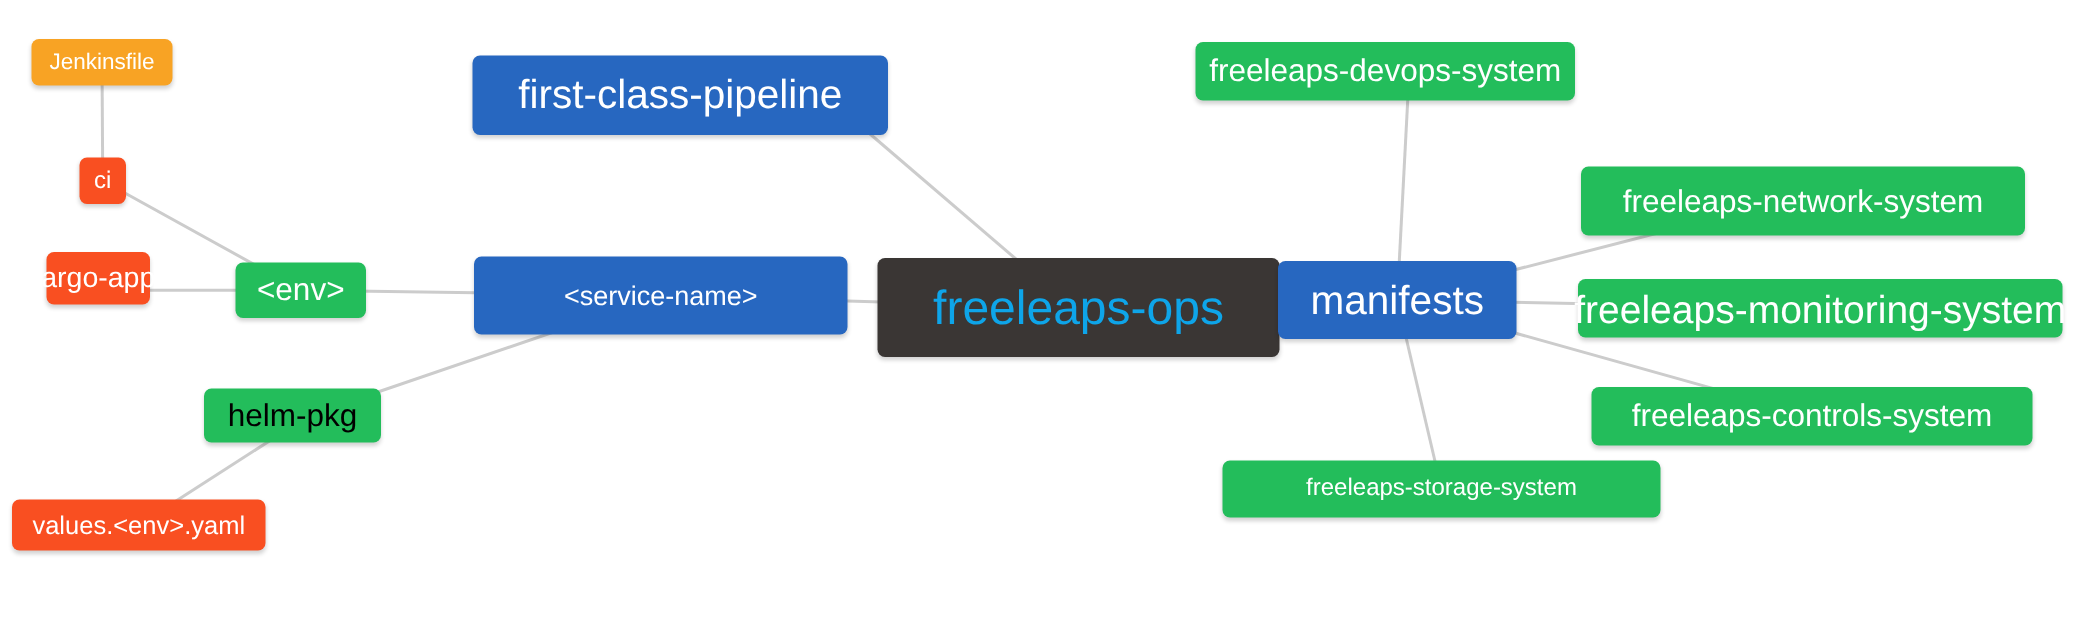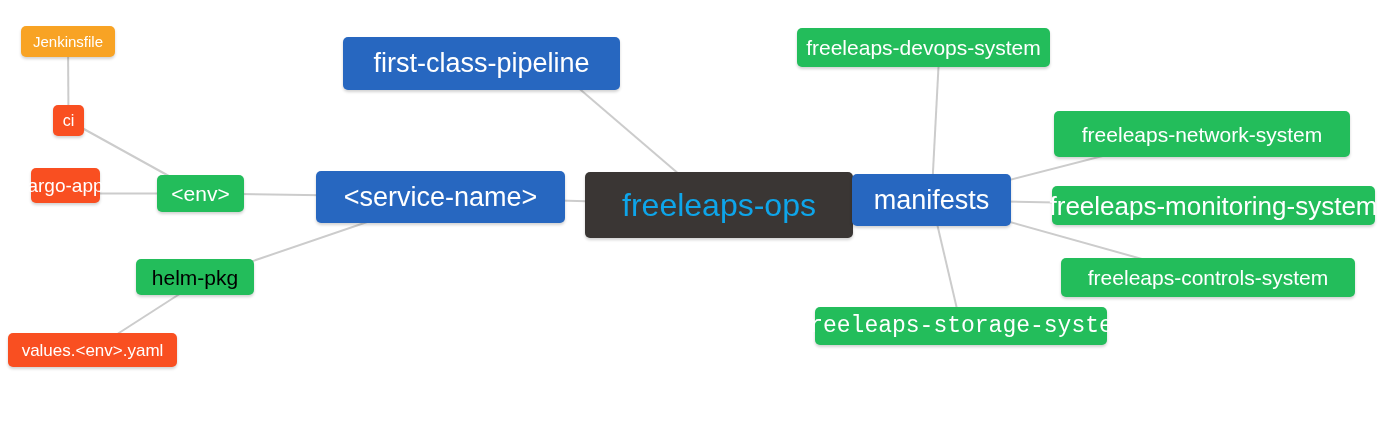--- a/index.html
+++ b/index.html
@@ -53,25 +53,25 @@
       <line x1="931.5" y1="200" x2="1202" y2="130.5" stroke="#cccccc" stroke-width="2"></line>
       <line x1="931.5" y1="200" x2="1213.5" y2="205.5" stroke="#cccccc" stroke-width="2"></line>
       <line x1="931.5" y1="200" x2="1208" y2="277.5" stroke="#cccccc" stroke-width="2"></line>
       <line x1="931.5" y1="200" x2="961" y2="326" stroke="#cccccc" stroke-width="2"></line>
     </svg>
   <div id="nodes">
       <div class="node" style="left: 21px; top: 26px; width: 94px; height: 31px; font-size: 15px; background: rgb(248, 163, 36); color: rgb(255, 255, 255);">Jenkinsfile</div>
       <div class="node" style="left: 53px; top: 105px; width: 31px; height: 31px; font-size: 16px; background: rgb(249, 79, 33); color: rgb(255, 255, 255);">ci</div>
       <div class="node" style="left: 31px; top: 168px; width: 69px; height: 35px; font-size: 19px; background: rgb(249, 79, 33); color: rgb(255, 255, 255);">argo-app</div>
       <div class="node" style="left: 157px; top: 175px; width: 87px; height: 37px; font-size: 21px; background: rgb(35, 189, 91); color: rgb(255, 255, 255);">&lt;env&gt;</div>
-      <div class="node" style="left: 316px; top: 171px; width: 249px; height: 52px; font-size: 27px; background: rgb(39, 103, 192); color: rgb(255, 255, 255);">&lt;service-name&gt;</div>
+      <div class="node" style="left: 316px; top: 171px; width: 249px; height: 52px; font-size: 18px; background: rgb(39, 103, 192); color: rgb(255, 255, 255);">&lt;service-name&gt;</div>
       <div class="node" style="left: 136px; top: 259px; width: 118px; height: 36px; font-size: 21px; background: rgb(35, 189, 91); color: #000000;">helm-pkg</div>
       <div class="node" style="left: 8px; top: 333px; width: 169px; height: 34px; font-size: 17px; background: rgb(249, 79, 33); color: rgb(255, 255, 255);">values.&lt;env&gt;.yaml</div>
-      <div class="node" style="left: 315px; top: 37px; width: 277px; height: 53px; font-size: 27px; background: rgb(39, 103, 192); color: rgb(255, 255, 255); margin-left: 28px;">first-class-pipeline</div>
+      <div class="node" style="left: 315px; top: 37px; width: 277px; height: 53px; font-size: 27px; background: rgb(39, 103, 192); color: rgb(255, 255, 255);">first-class-pipeline</div>
       <div class="node" style="left: 585px; top: 172px; width: 268px; height: 66px; font-size: 32px; background: rgb(58, 54, 52); color: #0ea5e9;">freeleaps-ops</div>
       <div class="node" style="left: 852px; top: 174px; width: 159px; height: 52px; font-size: 27px; background: rgb(39, 103, 192); color: rgb(255, 255, 255);">manifests</div>
       <div class="node" style="left: 797px; top: 28px; width: 253px; height: 39px; font-size: 21px; background: rgb(35, 189, 91); color: rgb(255, 255, 255);">freeleaps-devops-system</div>
       <div class="node" style="left: 1054px; top: 111px; width: 296px; height: 46px; font-size: 21px; background: rgb(35, 189, 91); color: rgb(255, 255, 255);">freeleaps-network-system</div>
       <div class="node" style="left: 1052px; top: 186px; width: 323px; height: 39px; font-size: 26px; background: rgb(35, 189, 91); color: rgb(255, 255, 255);">freeleaps-monitoring-system</div>
       <div class="node" style="left: 1061px; top: 258px; width: 294px; height: 39px; font-size: 21px; background: rgb(35, 189, 91); color: rgb(255, 255, 255);">freeleaps-controls-system</div>
-      <div class="node" style="left: 815px; top: 307px; width: 292px; height: 38px; font-size: 23px; background: rgb(35, 189, 91); color: rgb(255, 255, 255); font-family: Liberation Mono, monospace;">freeleaps-storage-system</div>
+      <div class="node" style="left: 815px; top: 307px; width: 292px; height: 38px; font-size: 16px; background: rgb(35, 189, 91); color: rgb(255, 255, 255);">freeleaps-storage-system</div>
     </div>
 </div>
 
 </body></html>

